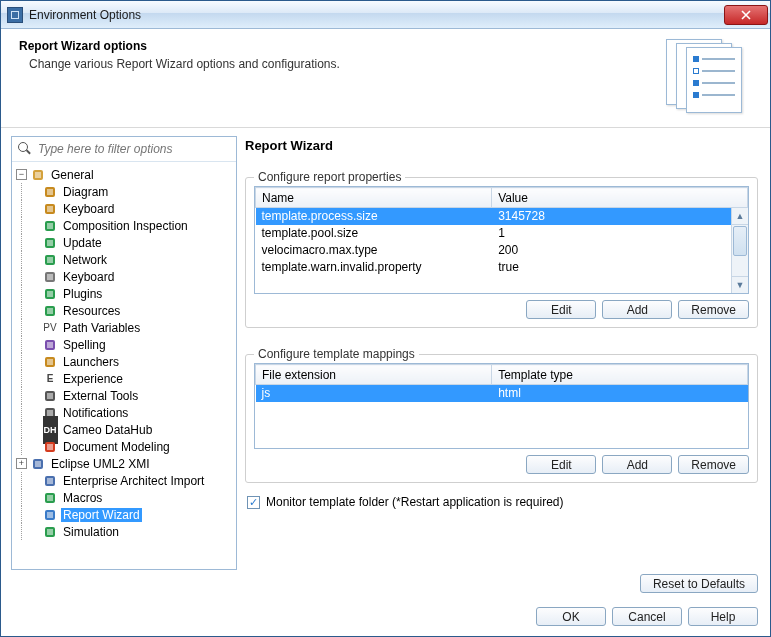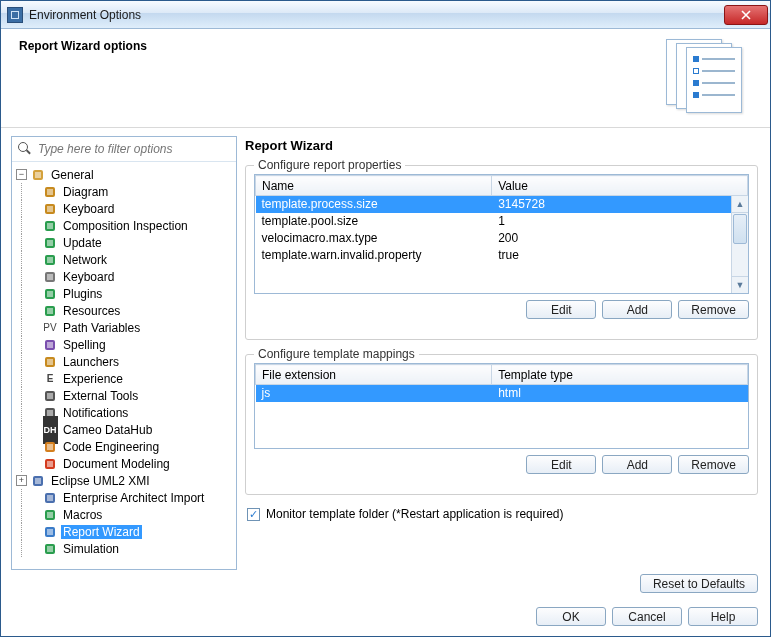--- a/index.html
+++ b/index.html
@@ -36,23 +36,23 @@
   .tnode .exp{width:11px;height:11px;border:1px solid #8a8a8a;margin:0 3px 0 2px;display:flex;align-items:center;justify-content:center;font-size:9px;line-height:1;color:#444;background:#fff;}
   .tnode .noexp{width:16px;}
   .tnode .dots{width:12px;position:relative;align-self:stretch;}
   .tnode .dots::before{content:"";position:absolute;left:7px;top:0;bottom:0;border-left:1px dotted #a0a0a0;}
   .tnode .ic{width:16px;height:16px;margin-right:3px;display:inline-flex;align-items:center;justify-content:center;}
   .tnode .lbl{padding:0 2px;}
   .tnode.sel .lbl{background:#3399ff;color:#fff;}
   svg{display:block;}
   .rightpanel{flex:1; display:flex; flex-direction:column; overflow:hidden;}
   .rightpanel h2{font-size:13px;font-weight:bold;margin:2px 0 8px 2px;}
-  .group{border:1px solid #cfcfcf; border-radius:3px; padding:8px 8px 20px 8px; margin:4px 2px 10px 2px; position:relative;}
+  .group{border:1px solid #cfcfcf; border-radius:3px; padding:8px 8px 8px 8px; margin:16px 2px 10px 2px; position:relative;}
   .group .glegend{position:absolute; top:-8px; left:8px; background:#fff; padding:0 4px; color:#333;}
-  .tablewrap{border:1px solid #9db9d6; height:120px; position:relative; overflow:hidden;}
+  .tablewrap{border:1px solid #9db9d6; height:108px; position:relative; overflow:hidden;}
   .tablewrap.short{height:86px;}
   table{width:100%; border-collapse:collapse; table-layout:fixed;}
   thead th{background:linear-gradient(#fdfdfe,#ecf1f7); border:1px solid #c8d6e5; text-align:left; font-weight:normal; padding:2px 6px; height:20px;}
   tbody td{padding:1px 6px; height:17px; border-right:1px solid transparent;}
   tr.selrow td{background:#3399ff;color:#fff;}
   .vscroll{position:absolute; right:0; top:21px; bottom:0; width:17px; background:#eef3f8; border-left:1px solid #c8d6e5; display:flex; flex-direction:column;}
   .vscroll .arr{height:17px;display:flex;align-items:center;justify-content:center;border-bottom:1px solid #c8d6e5;color:#5a7a9a;font-size:9px;}
   .vscroll .arr.dn{border-top:1px solid #c8d6e5;border-bottom:none;margin-top:auto;}
   .vscroll .thumb{margin:1px;flex:0 0 30px;background:linear-gradient(#e6eef7,#cfe0f0);border:1px solid #9db9d6;border-radius:2px;}
   .btnrow{display:flex; justify-content:flex-end; gap:6px; margin-top:6px;}
@@ -73,20 +73,21 @@
     <div class="closebtn">
       <svg width="10" height="10" viewBox="0 0 10 10">
           <path d="M1 1 L9 9 M9 1 L1 9" stroke="#fff" stroke-width="1.6"></path>
         </svg>
     </div>
   </div>
 
   <div class="header">
     <div class="hleft">
       <h1>Report Wizard options</h1>
+      <p>Change various Report Wizard options and configurations.</p>
     </div>
     <div class="illust">
       <div class="page p1"></div>
       <div class="page p2"></div>
       <div class="page p3">
         <div class="row" style="top:8px;">
             <div class="cb chk"></div>
             <div class="ln"></div>
           </div>
         <div class="row" style="top:20px;">
@@ -270,31 +271,20 @@
             </span>
             <span class="lbl">Notifications</span>
           </div>
           <div class="tnode">
             <div class="dots"></div>
             <div class="noexp"></div>
             <span class="ic">
               <span style="font-weight:bold;font-size:9px;color:#fff;background:#333;padding:9px 1px">DH</span>
             </span>
             <span class="lbl">Cameo DataHub</span>
-          </div>
-          <div class="tnode">
-            <div class="dots"></div>
-            <div class="noexp"></div>
-            <span class="ic">
-              <svg width="14" height="14" viewBox="0 0 14 14">
-                <rect x="2" y="2" width="10" height="10" rx="2" fill="#d47f1e"></rect>
-                <rect x="4" y="4" width="6" height="6" fill="#fff" opacity=".5"></rect>
-              </svg>
-            </span>
-            <span class="lbl">Code Engineering</span>
           </div>
           <div class="tnode">
             <div class="dots"></div>
             <div class="noexp"></div>
             <span class="ic">
               <svg width="14" height="14" viewBox="0 0 14 14">
                 <rect x="2" y="2" width="10" height="10" rx="2" fill="#d43b1e"></rect>
                 <rect x="4" y="4" width="6" height="6" fill="#fff" opacity=".5"></rect>
               </svg>
             </span>

